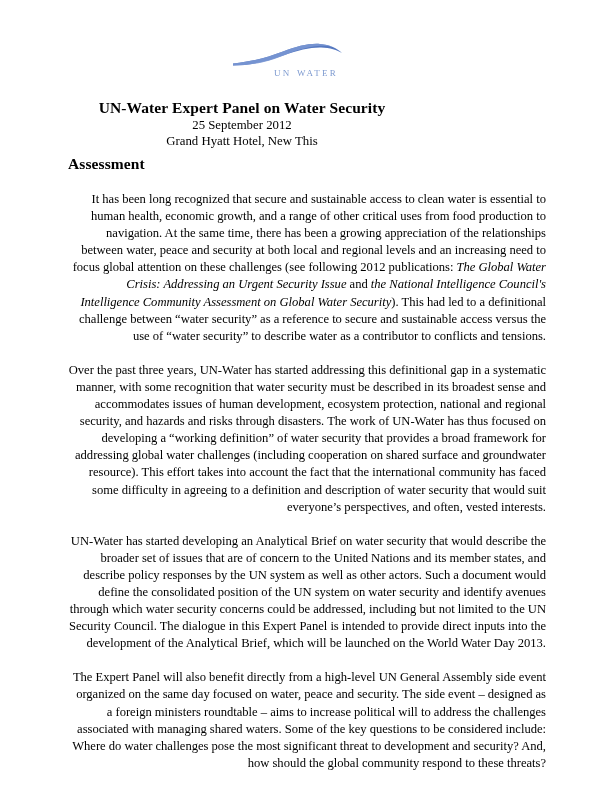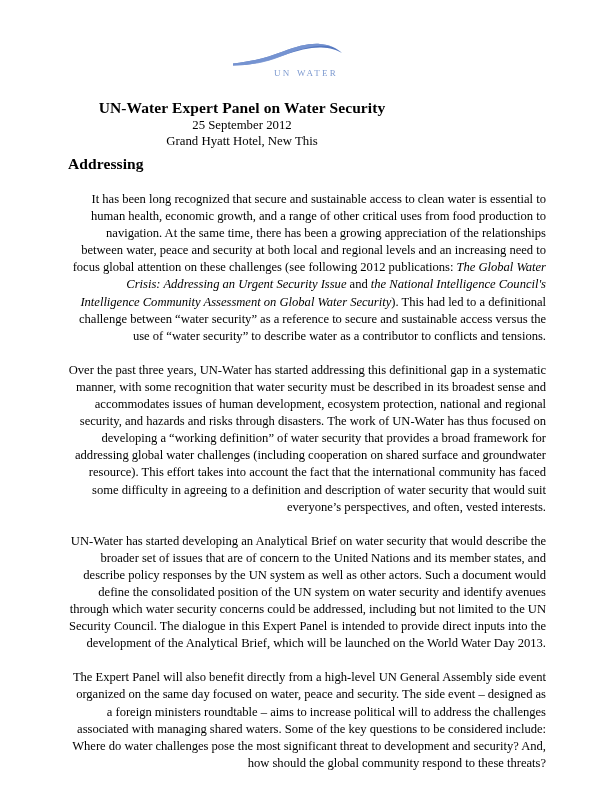--- a/index.html
+++ b/index.html
@@ -115,21 +115,21 @@
     </div>
   </div>
 
   <div class="title-block">
     <div class="doc-title">UN-Water Expert Panel on Water Security</div>
     <div class="doc-subtitle">25 September 2012</div>
     <div class="doc-subtitle">Grand Hyatt Hotel, New This</div>
   </div>
 
   <div class="content">
-    <h2 class="section-heading">Addressing</h2>
+    <h2 class="section-heading">Assessment</h2>
     <div id="paragraphs">
         <p class="para"><span>It has been long recognized that secure and sustainable access to clean water is essential to human health, economic growth, and a range of other critical uses from food production to navigation. At the same time, there has been a growing appreciation of the relationships between water, peace and security at both local and regional levels and an increasing need to focus global attention on these challenges (see following 2012 publications: </span><span class="it">The Global Water Crisis: Addressing an Urgent Security Issue</span><span> and </span><span class="it">the National Intelligence Council's Intelligence Community Assessment on Global Water Security</span><span>).  This had led to a definitional challenge between “water security” as a reference to secure and sustainable access versus the use of “water security” to describe water as a contributor to conflicts and tensions.</span></p>
         <p class="para"><span>Over the past three years, UN-Water has started addressing this definitional gap in a systematic manner, with some recognition that water security must be described in its broadest sense and accommodates issues of human development, ecosystem protection, national and regional security, and hazards and risks through disasters.  The work of UN-Water has thus focused on developing a “working definition” of water security that provides a broad framework for addressing global water challenges (including cooperation on shared surface and groundwater resource).  This effort takes into account the fact that the international community has faced some difficulty in agreeing to a definition and description of water security that would suit everyone’s perspectives, and often, vested interests.</span></p>
         <p class="para"><span>UN-Water has started developing an Analytical Brief on water security that would describe the broader set of issues that are of concern to the United Nations and its member states, and describe policy responses by the UN system as well as other actors.  Such a document would define the consolidated position of the UN system on water security and identify avenues through which water security concerns could be addressed, including but not limited to the UN Security Council.  The dialogue in this Expert Panel is intended to provide direct inputs into the development of the Analytical Brief, which will be launched on the World Water Day 2013.</span></p>
         <p class="para"><span>The Expert Panel will also benefit directly from a high-level UN General Assembly side event organized on the same day focused on water, peace and security. The side event – designed as a foreign ministers roundtable – aims to increase political will to address the challenges associated with managing shared waters.  Some of the key questions to be considered include: Where do water challenges pose the most significant threat to development and security? And, how should the global community respond to these threats?</span></p>
       </div>
   </div>
 
 </div>
 

